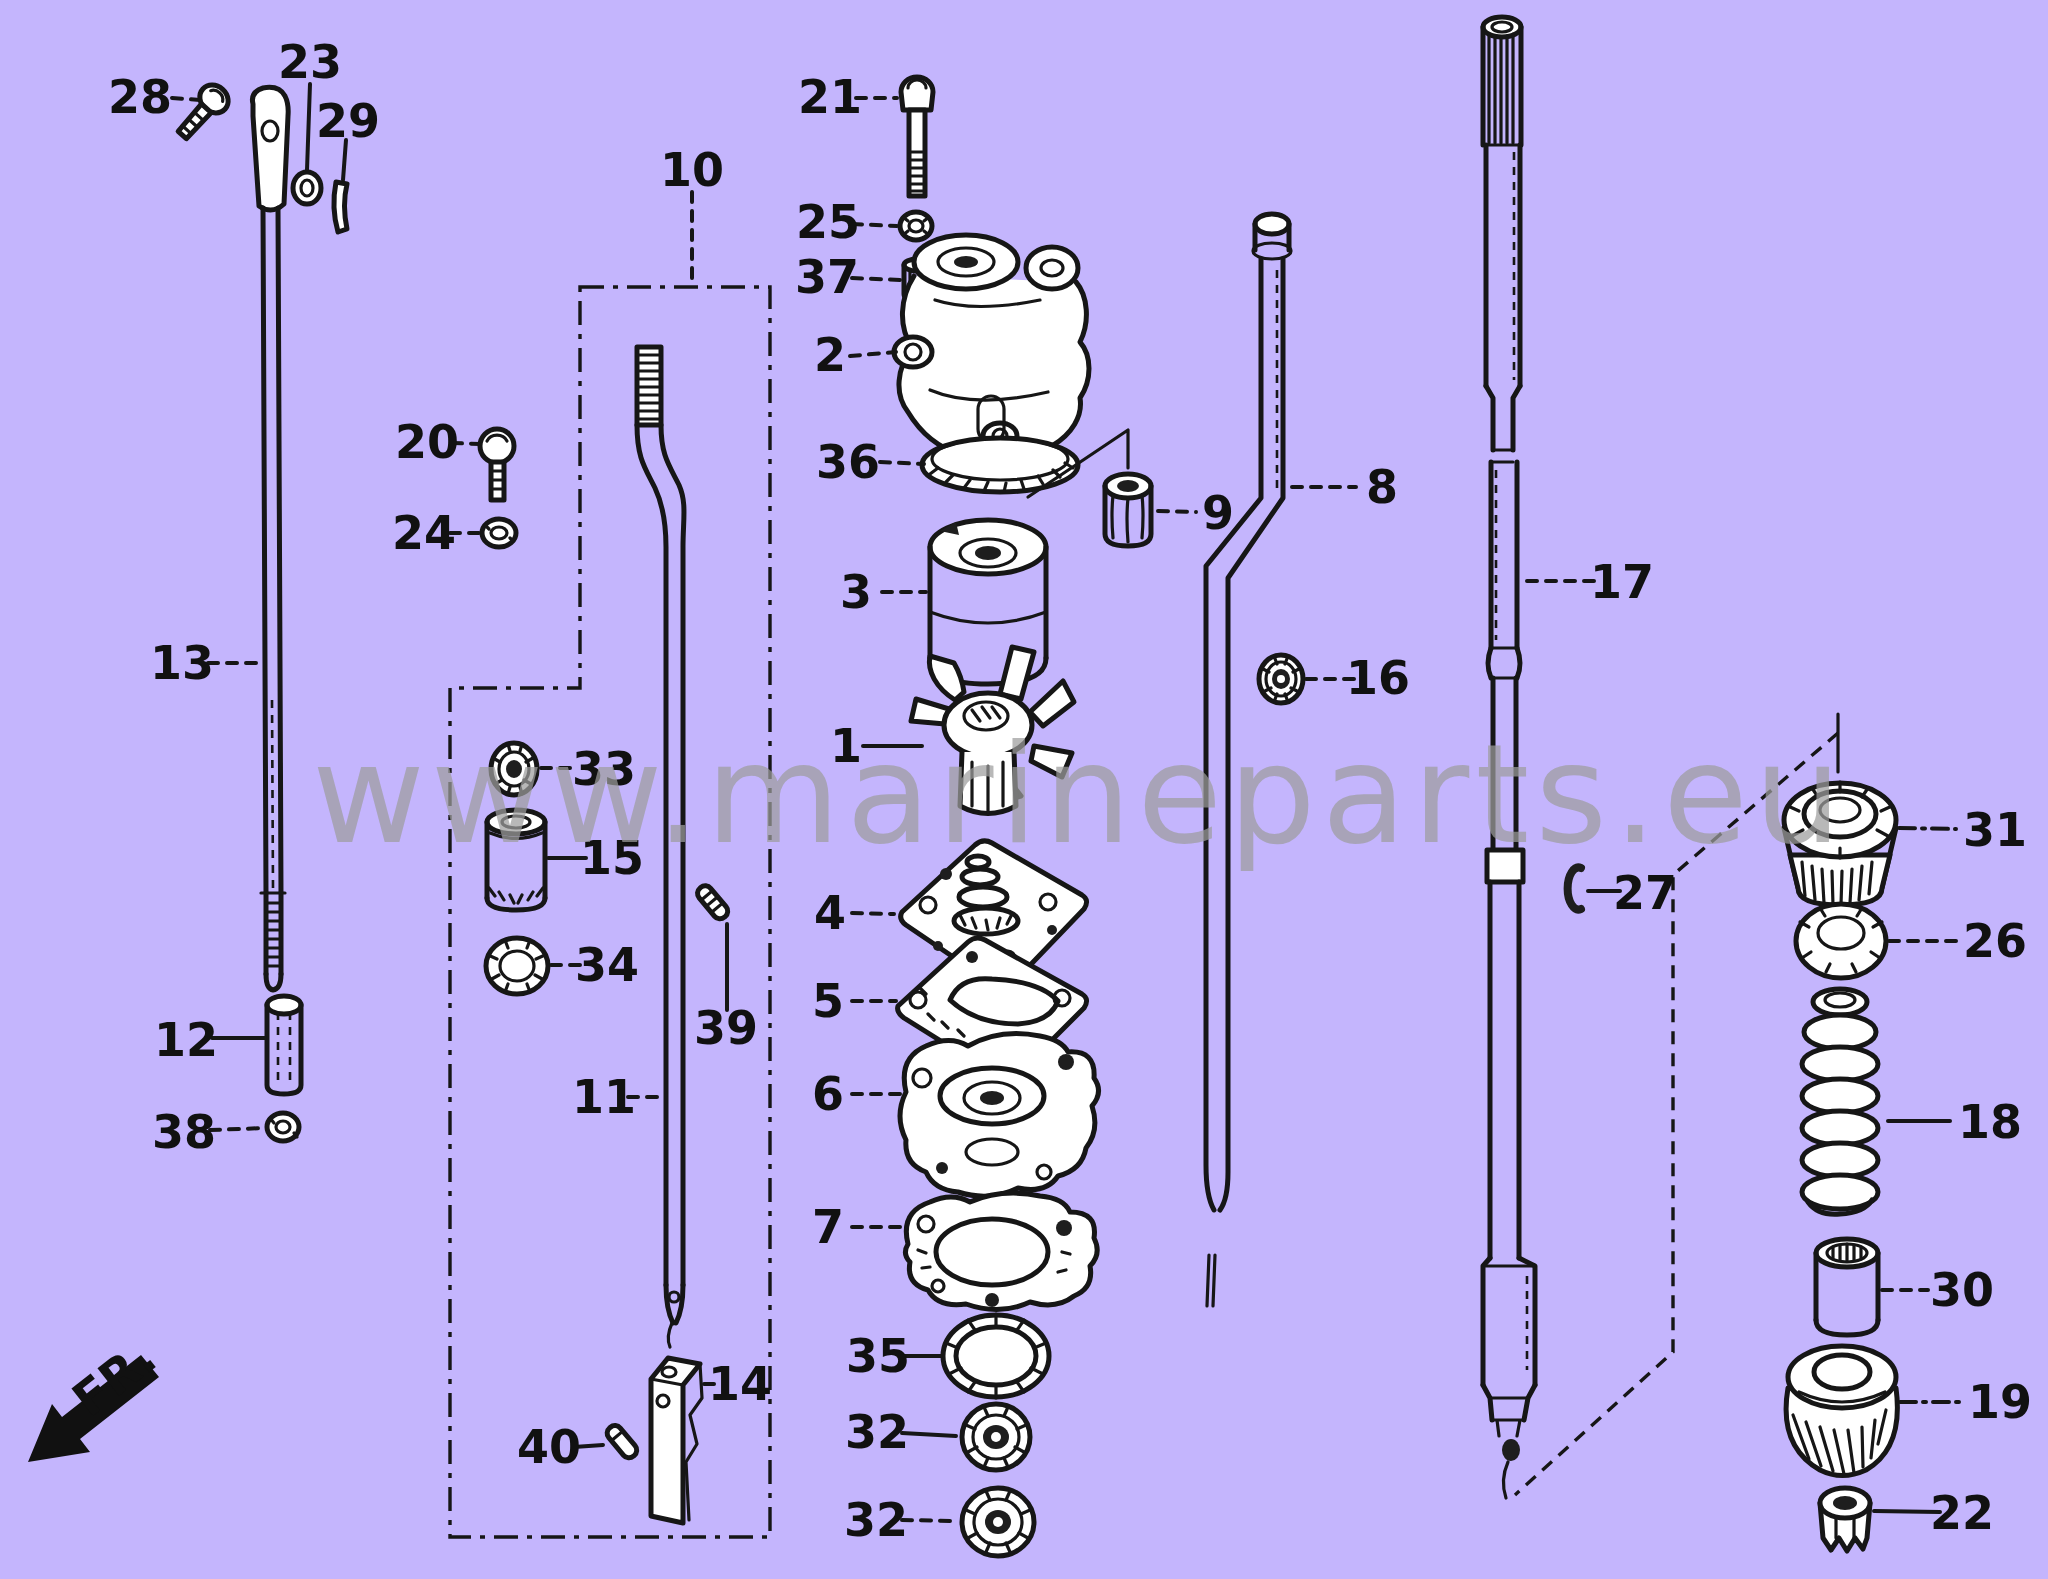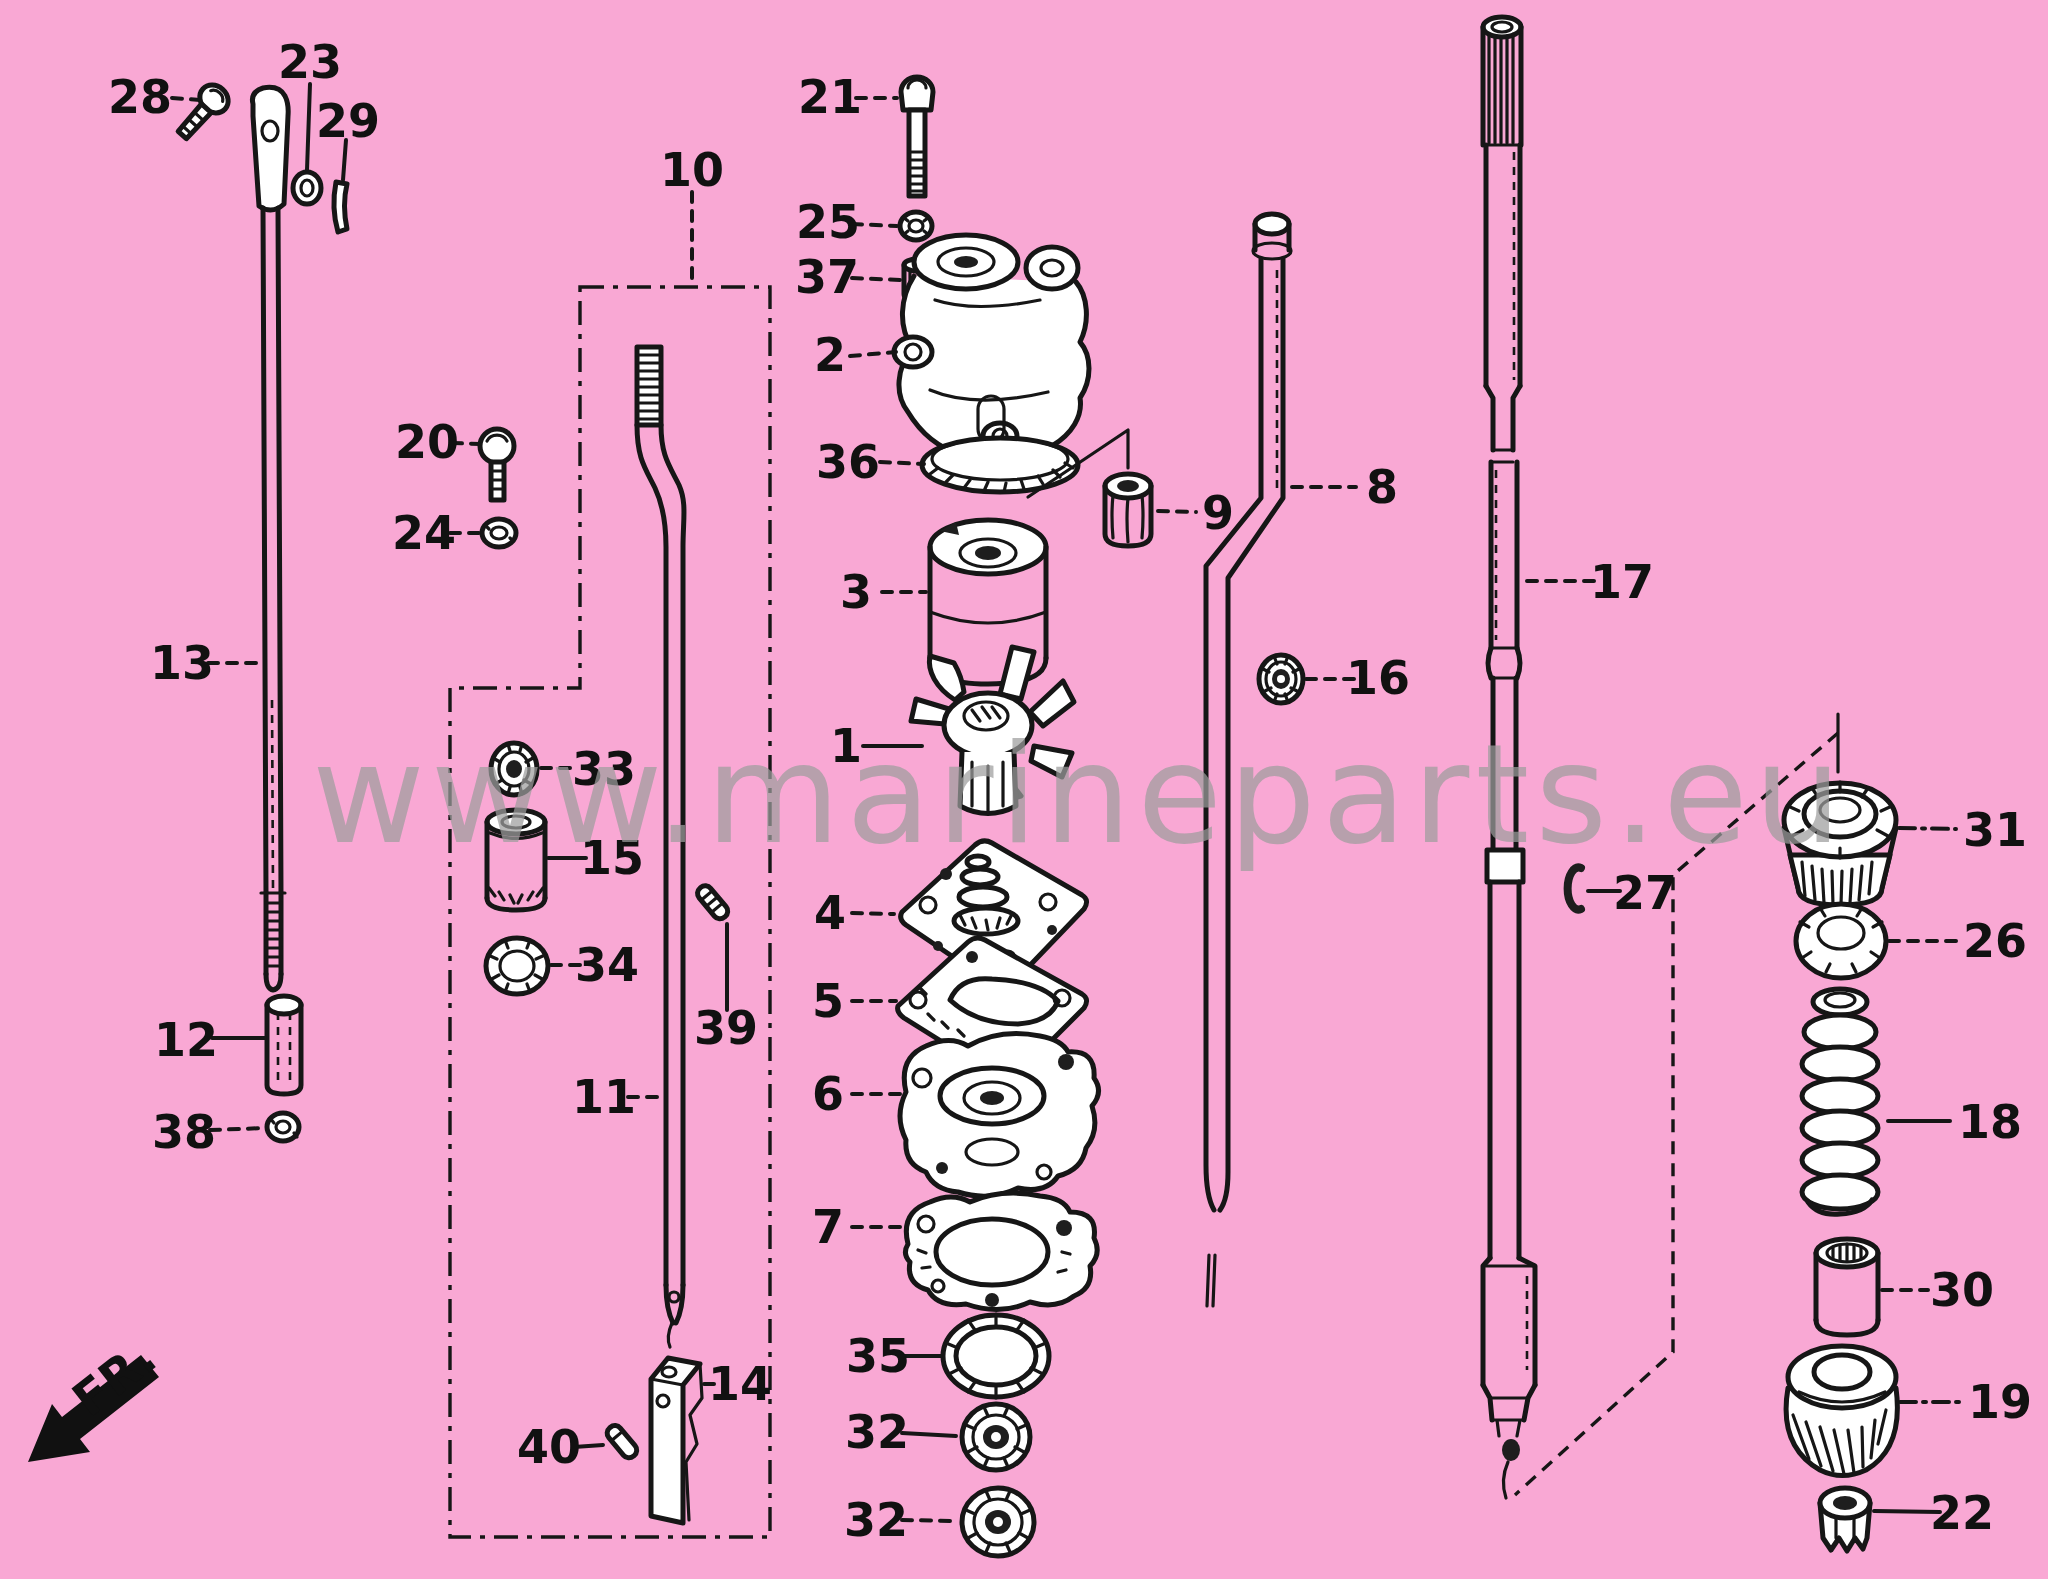--- a/index.html
+++ b/index.html
@@ -1,16 +1,16 @@
 <!DOCTYPE html>
 <html><head>
 <meta charset="utf-8">
 <style>
   html,body{margin:0;padding:0;background:#ffffff;}
-  .stage{position:relative;width:2048px;height:1579px;background:#f9a8d4;overflow:hidden;
+  .stage{position:relative;width:2048px;height:1579px;background:#c4b5fd;overflow:hidden;
          font-family:"DejaVu Sans",sans-serif;}
   svg{position:absolute;inset:0;display:block;}
   
   .p   {fill:none;stroke:#161616;stroke-width:5;stroke-linecap:round;stroke-linejoin:round;}
   .p2  {fill:none;stroke:#161616;stroke-width:3.2;stroke-linecap:round;stroke-linejoin:round;}
   .pw  {fill:#ffffff;stroke:#161616;stroke-width:5;stroke-linecap:round;stroke-linejoin:round;}
   .dk  {fill:#1e1e1e;stroke:none;}
   .ld  {stroke:#161616;stroke-width:4;fill:none;stroke-linecap:round;}
   .ldd {stroke:#161616;stroke-width:4;fill:none;stroke-linecap:round;stroke-dasharray:10 9;}
   .lddot{stroke:#161616;stroke-width:4;fill:none;stroke-linecap:round;stroke-dasharray:16 7 3 7;}

